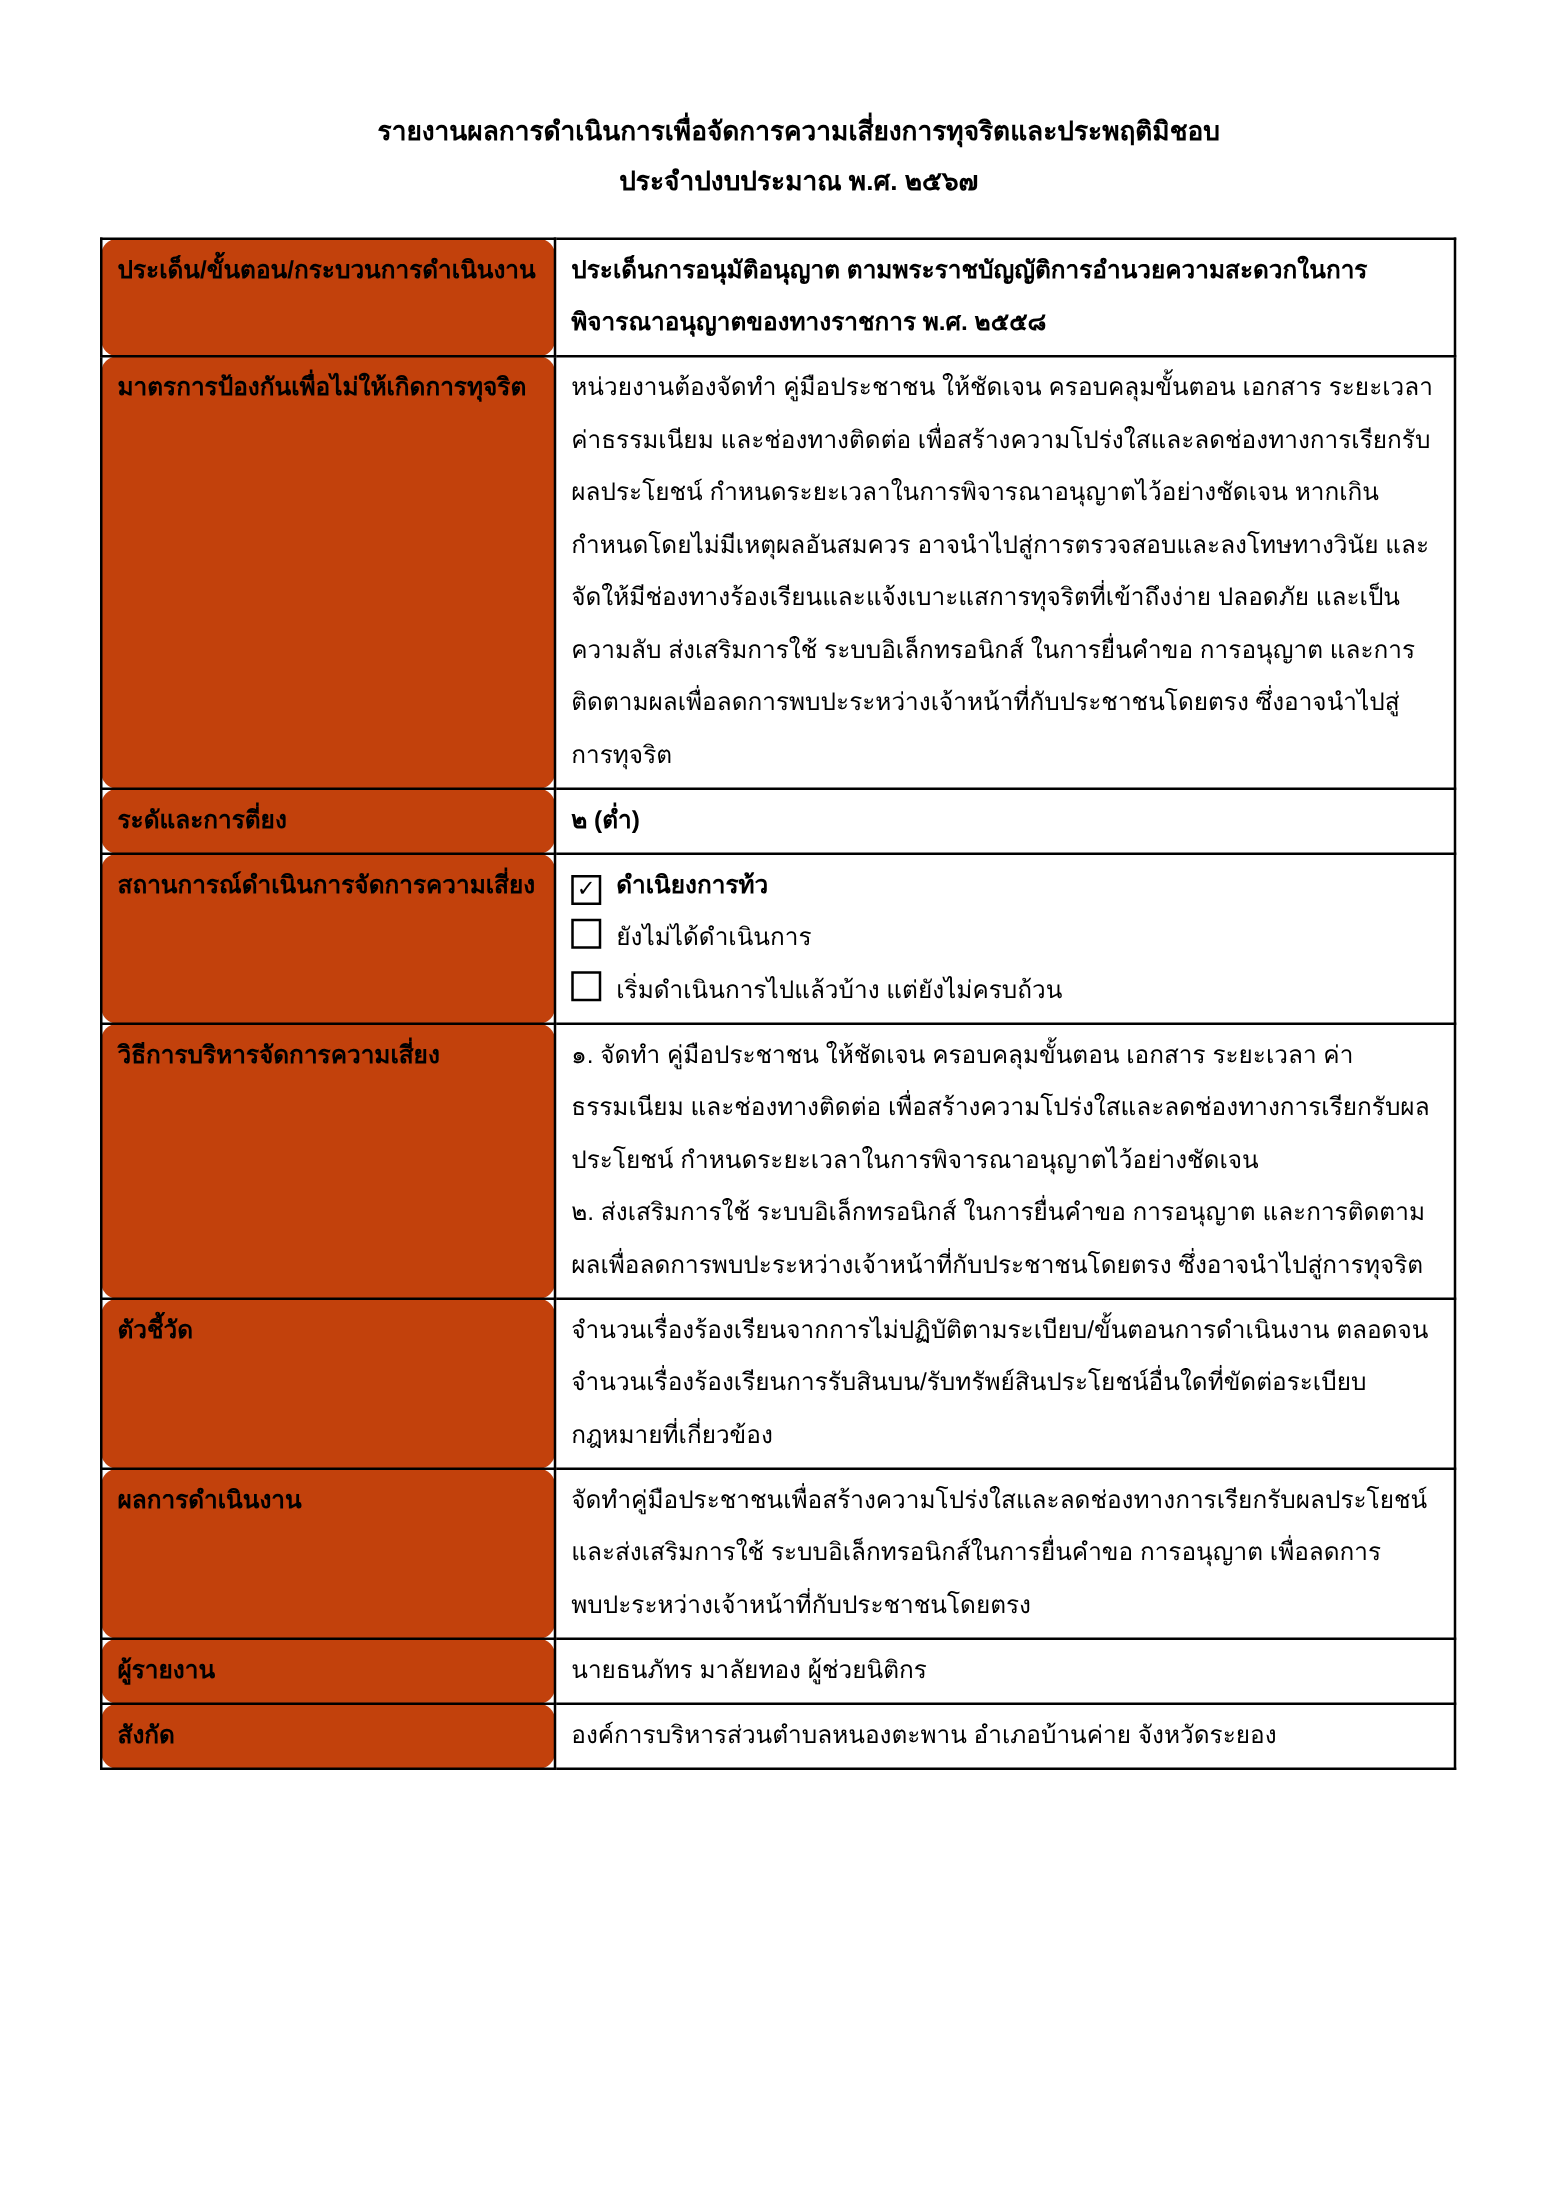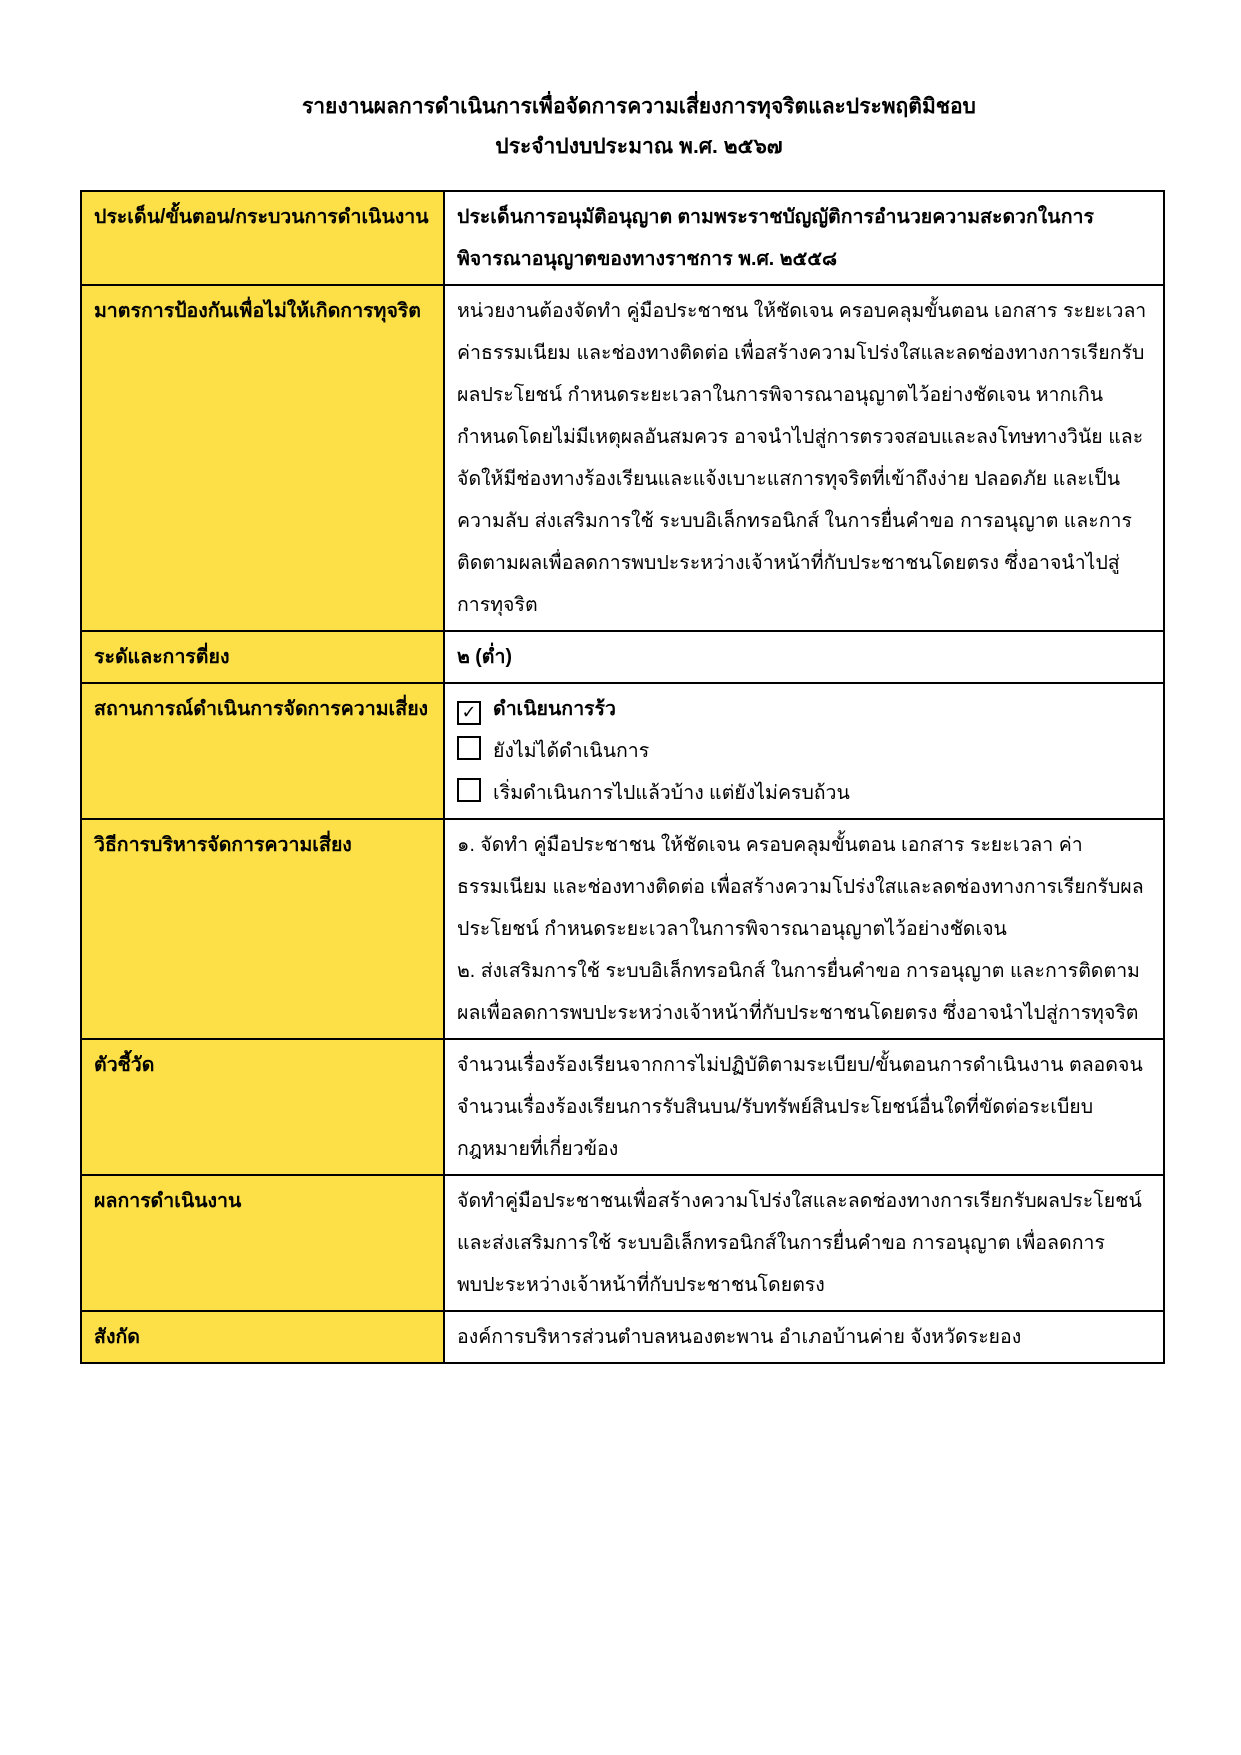--- a/index.html
+++ b/index.html
@@ -24,22 +24,23 @@
   table.report td {
     border:2px solid #000000;
     vertical-align:top;
     padding:3px 12px 5px 12px;
     font-size:19.5px;
     line-height:42px;
     word-break:normal;
     overflow-wrap:break-word;
   }
   td.label-cell {
-    background:#fde047;
+    background:#c2410c;
     font-weight:bold;
+    border-radius:13px;
   }
   .bold { font-weight:bold; }
 
   .cbx {
     display:inline-block;
     width:20px; height:20px;
     border:2px solid #000000;
     margin-right:12px;
     vertical-align:-3px;
     text-align:center;
@@ -80,21 +81,21 @@
 
       <tr>
         <td class="label-cell">ระดัและการตี่ยง</td>
         <td class="value-cell bold">๒ (ต่ำ)</td>
       </tr>
 
       <tr>
         <td class="label-cell">สถานการณ์ดำเนินการจัดการความเสี่ยง</td>
         <td class="value-cell">
           <div class="cbx-option">
-            <span class="cbx">✓</span><span class="bold">ดำเนิยนการร้ว</span>
+            <span class="cbx">✓</span><span class="bold">ดำเนิยงการท้ว</span>
           </div>
           <div class="cbx-option">
             <span class="cbx"></span><span>ยังไม่ได้ดำเนินการ</span>
           </div>
           <div class="cbx-option">
             <span class="cbx"></span><span>เริ่มดำเนินการไปแล้วบ้าง แต่ยังไม่ครบถ้วน</span>
           </div>
         </td>
       </tr>
 
@@ -109,20 +110,24 @@
       <tr>
         <td class="label-cell">ตัวชี้วัด</td>
         <td class="value-cell">จำนวนเรื่องร้องเรียนจากการไม่ปฏิบัติตามระเบียบ/ขั้นตอนการดำเนินงาน ตลอดจนจำนวนเรื่องร้องเรียนการรับสินบน/รับทรัพย์สินประโยชน์อื่นใดที่ขัดต่อระเบียบ กฎหมายที่เกี่ยวข้อง</td>
       </tr>
 
       <tr>
         <td class="label-cell">ผลการดำเนินงาน</td>
         <td class="value-cell">จัดทำคู่มือประชาชนเพื่อสร้างความโปร่งใสและลดช่องทางการเรียกรับผลประโยชน์ และส่งเสริมการใช้ ระบบอิเล็กทรอนิกส์ในการยื่นคำขอ การอนุญาต เพื่อลดการพบปะระหว่างเจ้าหน้าที่กับประชาชนโดยตรง</td>
       </tr>
 
+      <tr>
+        <td class="label-cell">ผู้รายงาน</td>
+        <td class="value-cell">นายธนภัทร  มาลัยทอง ผู้ช่วยนิติกร</td>
+      </tr>
 
       <tr>
         <td class="label-cell">สังกัด</td>
         <td class="value-cell">องค์การบริหารส่วนตำบลหนองตะพาน อำเภอบ้านค่าย จังหวัดระยอง</td>
       </tr>
 
 
     </tbody>
   </table>
 

